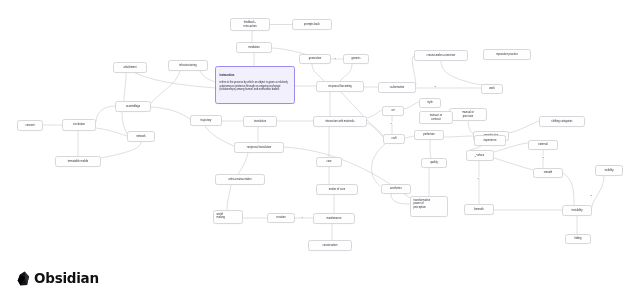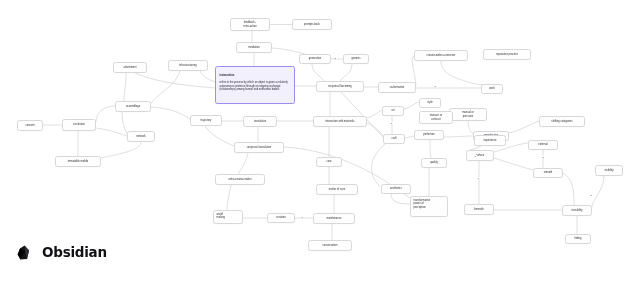--- a/index.html
+++ b/index.html
@@ -67,24 +67,24 @@
     position: absolute;
     font-size: 2.3px;
     color: #6e6e78;
     background: #ffffff;
     padding: 0 0.6px;
     line-height: 1;
   }
   #brand {
     position: absolute;
     left: 17px;
-    bottom: 32px;
+    bottom: 6px;
     display: flex;
     align-items: center;
-    gap: 12px;
+    gap: 4px;
   }
   #brand .logo-mark {
     width: 13px;
     height: 15px;
     display: block;
   }
   #brand .wordmark {
     font-size: 13.5px;
     font-weight: bold;
     letter-spacing: -0.25px;

